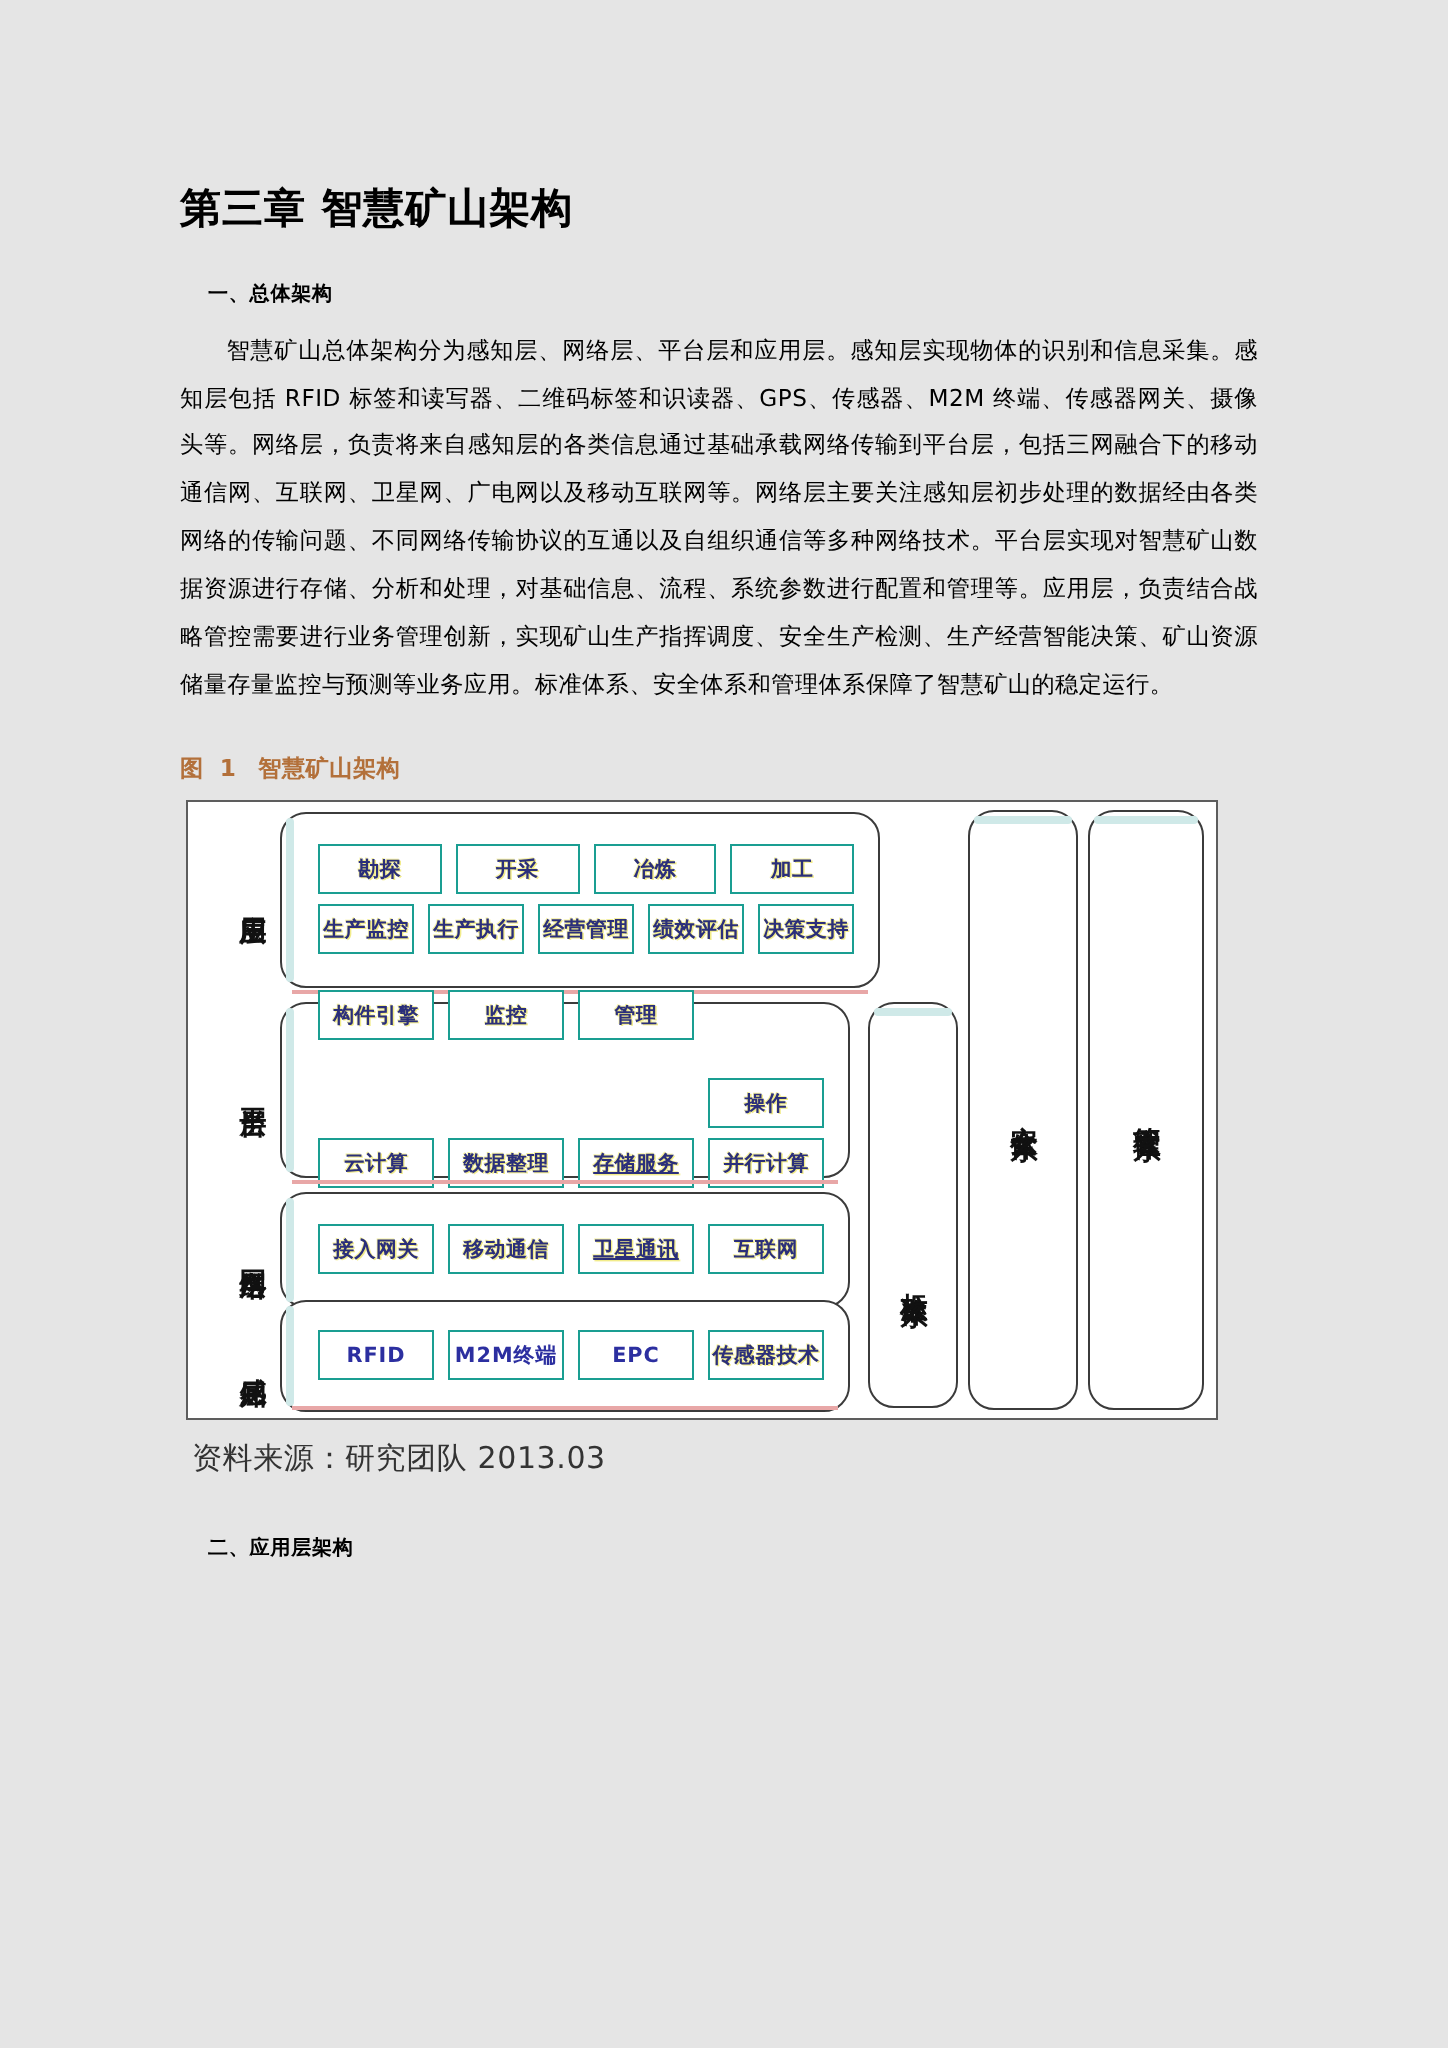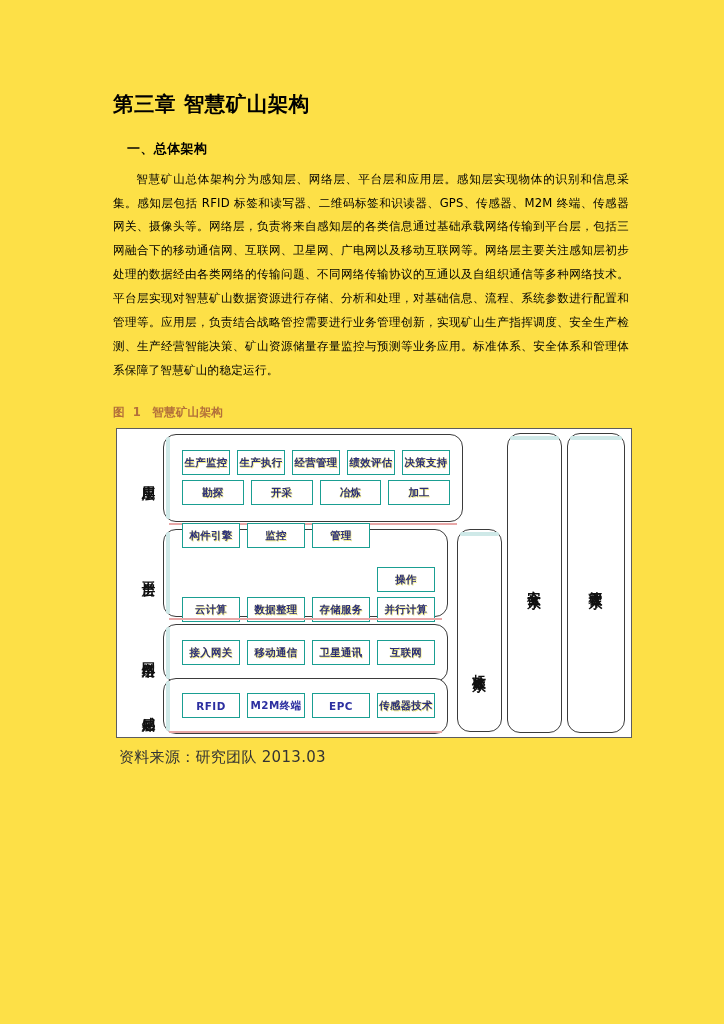--- a/index.html
+++ b/index.html
@@ -13,35 +13,35 @@
     position: relative;
     font-family: "DejaVu Sans", "Liberation Sans", sans-serif;
     color: #000000;
     overflow: hidden;
   }
   .page {
     position: absolute;
     left: 0; top: 0;
     width: 724px;
     height: 1024px;
-    background: #fde047;
-    box-sizing: border-box;
-    padding: 92px 95px 0 113px;
+    background: #e5e5e5;
+    box-sizing: border-box;
+    padding: 92px 95px 0 90px;
   }
 
   
   .chapter-title {
     font-size: 20.5px;
     font-weight: bold;
     letter-spacing: 0.5px;
     margin: 0 0 22px 0;
     line-height: 1.25;
   }
   .section-heading {
-    font-size: 13px;
+    font-size: 10px;
     font-weight: bold;
     margin: 0 0 10px 14px;
     letter-spacing: 0.4px;
   }
   .section-heading.second {
     margin-top: 28px;
     margin-bottom: 8px;
   }
 
   
@@ -232,60 +232,60 @@
       <div class="layer-labels">
         <div class="layer-label" style="top:8px;height:80px;">应用层</div>
         <div class="layer-label" style="top:104px;height:80px;">平台层</div>
         <div class="layer-label" style="top:194px;height:62px;">网络层</div>
         <div class="layer-label" style="top:248px;height:62px;">感知层</div>
       </div>
 
       <div class="band" style="top:5px;height:88px;width:300px;">
         <div class="band-inner">
           <div class="band-row">
+            <div class="node" style="width:67px;">勘探</div>
+            <div class="node" style="width:67px;">开采</div>
+            <div class="node" style="width:67px;">冶炼</div>
+            <div class="node" style="width:67px;">加工</div>
+          </div>
+          <div class="band-row">
             <div class="node" style="width:53px;">生产监控</div>
             <div class="node" style="width:53px;">生产执行</div>
             <div class="node" style="width:53px;">经营管理</div>
             <div class="node" style="width:53px;">绩效评估</div>
             <div class="node" style="width:53px;">决策支持</div>
           </div>
-          <div class="band-row">
-            <div class="node" style="width:67px;">勘探</div>
-            <div class="node" style="width:67px;">开采</div>
-            <div class="node" style="width:67px;">冶炼</div>
-            <div class="node" style="width:67px;">加工</div>
-          </div>
         </div>
       </div>
       <div class="band-sep" style="top:94px;width:288px;"></div>
 
       <div class="band" style="top:100px;height:88px;width:285px;">
         <div class="band-inner">
           <div class="band-row">
             <div class="node" style="width:60px;">构件引擎</div>
             <div class="node" style="width:60px;">监控</div>
             <div class="node" style="width:60px;">管理</div>
             <div class="node" style="width:60px;margin-top:44px;">操作</div>
           </div>
           <div class="band-row">
             <div class="node" style="width:60px;">云计算</div>
             <div class="node" style="width:60px;text-align:center;">数据整理</div>
-            <div class="node" style="width:60px;">存储服务</div>
+            <div class="node" style="width:60px;text-decoration:underline;">存储服务</div>
             <div class="node" style="width:60px;">并行计算</div>
           </div>
         </div>
       </div>
       <div class="band-sep" style="top:189px;width:273px;"></div>
 
       <div class="band" style="top:195px;height:58px;width:285px;">
         <div class="band-inner">
           <div class="band-row">
             <div class="node" style="width:60px;">接入网关</div>
             <div class="node" style="width:60px;">移动通信</div>
-            <div class="node" style="width:60px;">卫星通讯</div>
+            <div class="node" style="width:60px;text-decoration:underline;">卫星通讯</div>
             <div class="node" style="width:60px;">互联网</div>
           </div>
         </div>
       </div>
       <div class="band-sep" style="top:254px;width:273px;"></div>
 
       <div class="band" style="top:249px;height:56px;width:285px;">
         <div class="band-inner">
           <div class="band-row">
             <div class="node latin" style="width:60px;">RFID</div>
@@ -313,15 +313,16 @@
         <div class="vcol-text">
           <span>管理体系</span>
         </div>
       </div>
 
     </div>
 
     <div class="source-note">资料来源：研究团队 2013.03</div>
   </div>
 
+  <h2 class="section-heading second">二、应用层架构</h2>
 
 
 </div>
 
 </body></html>

